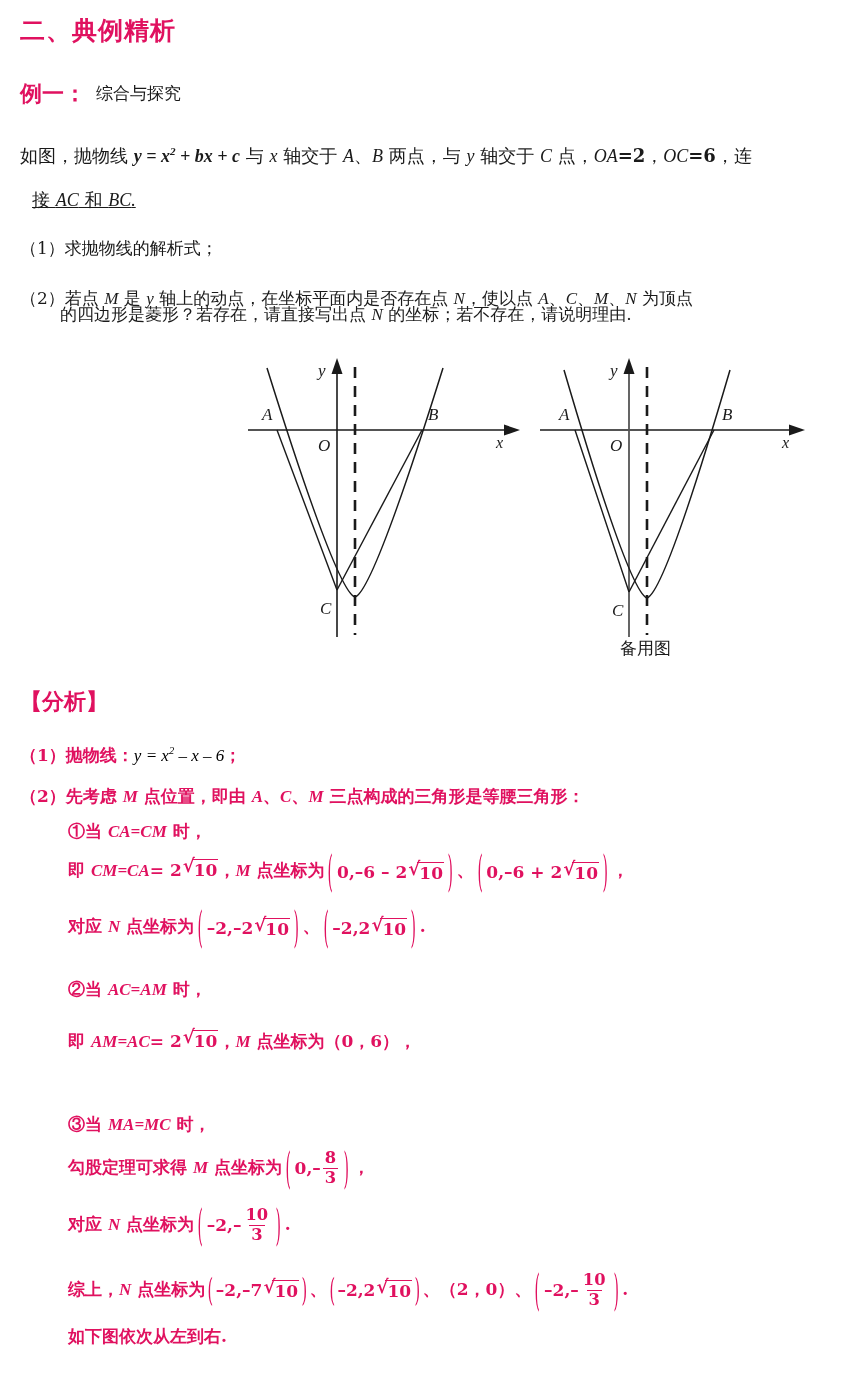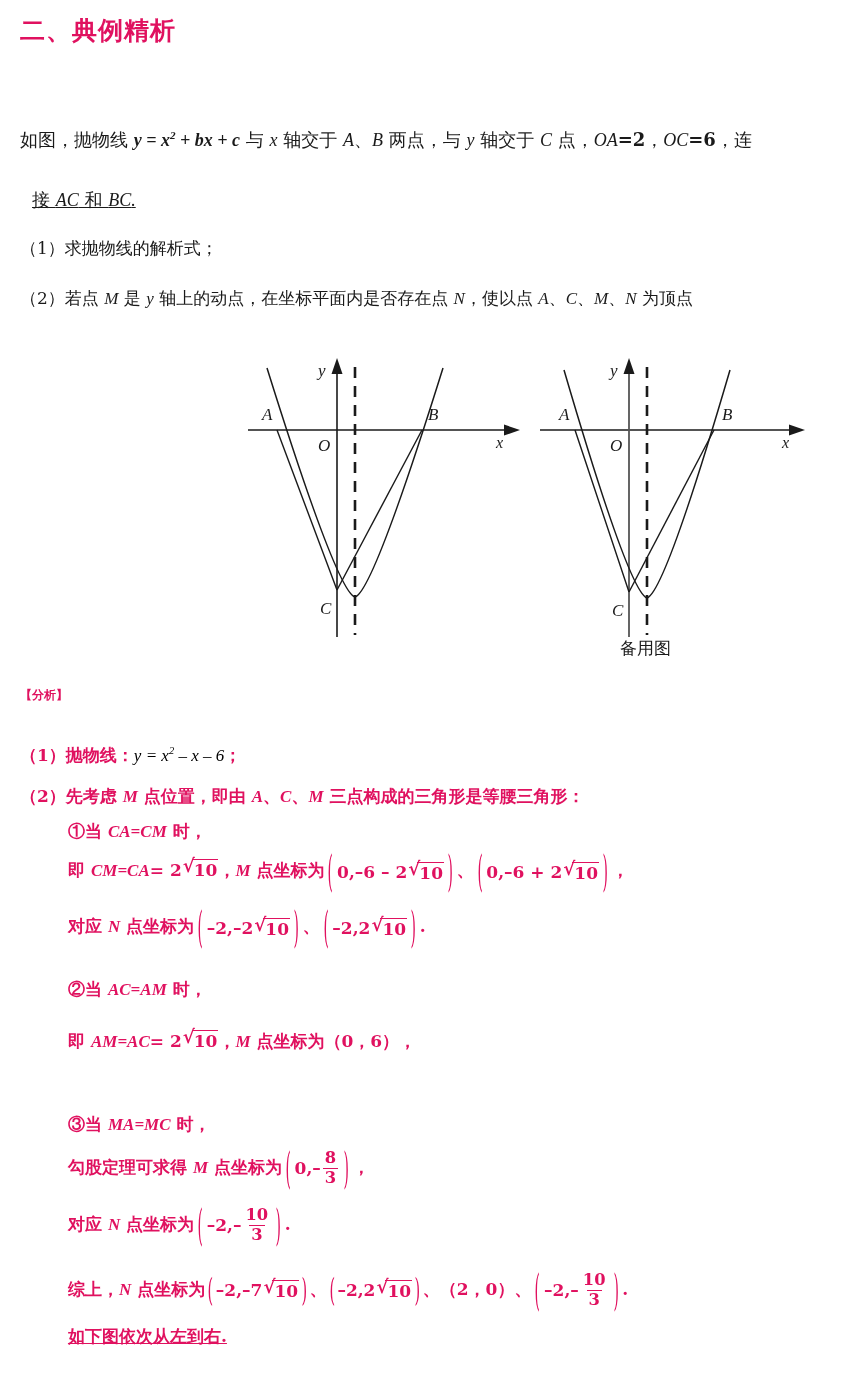--- a/index.html
+++ b/index.html
@@ -69,21 +69,21 @@
   }
 
   
   .stmt {
     position: absolute;
     font-size: 18px;
     color: #1a1a1a;
     white-space: nowrap;
     font-family: "DejaVu Serif", serif;
   }
-  #stmt-line1 { left: 20px; top: 128px; }
+  #stmt-line1 { left: 20px; top: 144px; }
   #stmt-line2 { left: 32px; top: 188px; text-decoration: underline; }
 
   
   .qline {
     position: absolute;
     font-size: 17px;
     color: #1a1a1a;
     white-space: nowrap;
     font-family: "DejaVu Serif", serif;
   }
@@ -114,34 +114,34 @@
 
   
   .an {
     position: absolute;
     color: #e0115f;
     font-weight: bold;
     white-space: nowrap;
     font-family: "DejaVu Serif", serif;
     font-size: 17px;
   }
-  #an-title { left: 20px; top: 687px; font-size: 12px; }
+  #an-title { left: 20px; top: 687px; font-size: 22px; }
   #an-1 { left: 20px; top: 738px; margin-top: 6px; }
   #an-2 { left: 20px; top: 785px; }
   #an-c1 { left: 68px; top: 820px; }
   #an-c1b { left: 68px; top: 858px; }
   #an-c1c { left: 68px; top: 915px; }
   #an-c2 { left: 68px; top: 978px; }
   #an-c2b { left: 68px; top: 1029px; text-align: right; }
   #an-c2c { left: 68px; top: 1078px; }
   #an-c3 { left: 68px; top: 1113px; }
   #an-c3b { left: 68px; top: 1150px; }
   #an-c3c { left: 68px; top: 1207px; }
   #an-sum { left: 68px; top: 1272px; }
-  #an-sum2 { left: 68px; top: 1325px; text-decoration: underline; }
+  #an-sum2 { left: 68px; top: 1325px; }
 
   
   .sqrt {
     display: inline-block;
     position: relative;
     padding-left: 9px;
     padding-top: 1px;
     margin-left: 1px;
   }
   .sqrt > .radicand {
@@ -190,33 +190,39 @@
   .frac > .num { padding: 0 2px 1px 2px; }
   .frac > .den { border-top: 1.4px solid currentColor; padding: 1px 2px 0 2px; }
 </style>
 </head>
 <body>
 
 <div class="page">
 
   <div id="section-heading" class="cn">二、典例精析</div>
 
+  <div id="example-line">
+    <span class="ex-label">例一：</span><span class="ex-topic">综合与探究</span>
+  </div>
 
   <div class="stmt" id="stmt-line1">
     <span>如图，抛物线 </span><span class="mib"><span>y = x</span><sup class="exp">2</sup><span> + bx + c</span></span><span> 与 </span><span class="mi">x</span><span> 轴交于 </span><span class="mi">A</span><span>、</span><span class="mi">B</span><span> 两点，与 </span><span class="mi">y</span><span> 轴交于 </span><span class="mi">C</span><span> 点，</span><span class="mi">OA</span><span class="mb">=2</span><span>，</span><span class="mi">OC</span><span class="mb">=6</span><span>，连</span>
   </div>
 
   <div class="stmt" id="stmt-line2">
     <span>接 </span><span class="mi">AC</span><span> 和 </span><span class="mi">BC</span><span class="mi">.</span>
   </div>
 
   <div class="qline" id="q1">（1）求抛物线的解析式；</div>
 
   <div class="qline" id="q2a">
     <span>（2）若点 </span><span class="mi">M</span><span> 是 </span><span class="mi">y</span><span> 轴上的动点，在坐标平面内是否存在点 </span><span class="mi">N</span><span>，使以点 </span><span class="mi">A</span><span>、</span><span class="mi">C</span><span>、</span><span class="mi">M</span><span>、</span><span class="mi">N</span><span> 为顶点</span>
+  </div>
+  <div class="qline" id="q2b">
+    <span>的四边形是菱形？若存在，请直接写出点 </span><span class="mi">N</span><span> 的坐标；若不存在，请说明理由.</span>
   </div>
 
   <div id="figures">
 
     <div id="fig1-wrap">
       <svg class="figure-svg" width="300" height="300" viewBox="0 0 300 300">
 
         <line x1="16" y1="78" x2="272" y2="78" stroke="#1a1a1a" stroke-width="1.6"></line>
         <polygon points="272,72.5 288,78 272,83.5" fill="#1a1a1a"></polygon>
 

